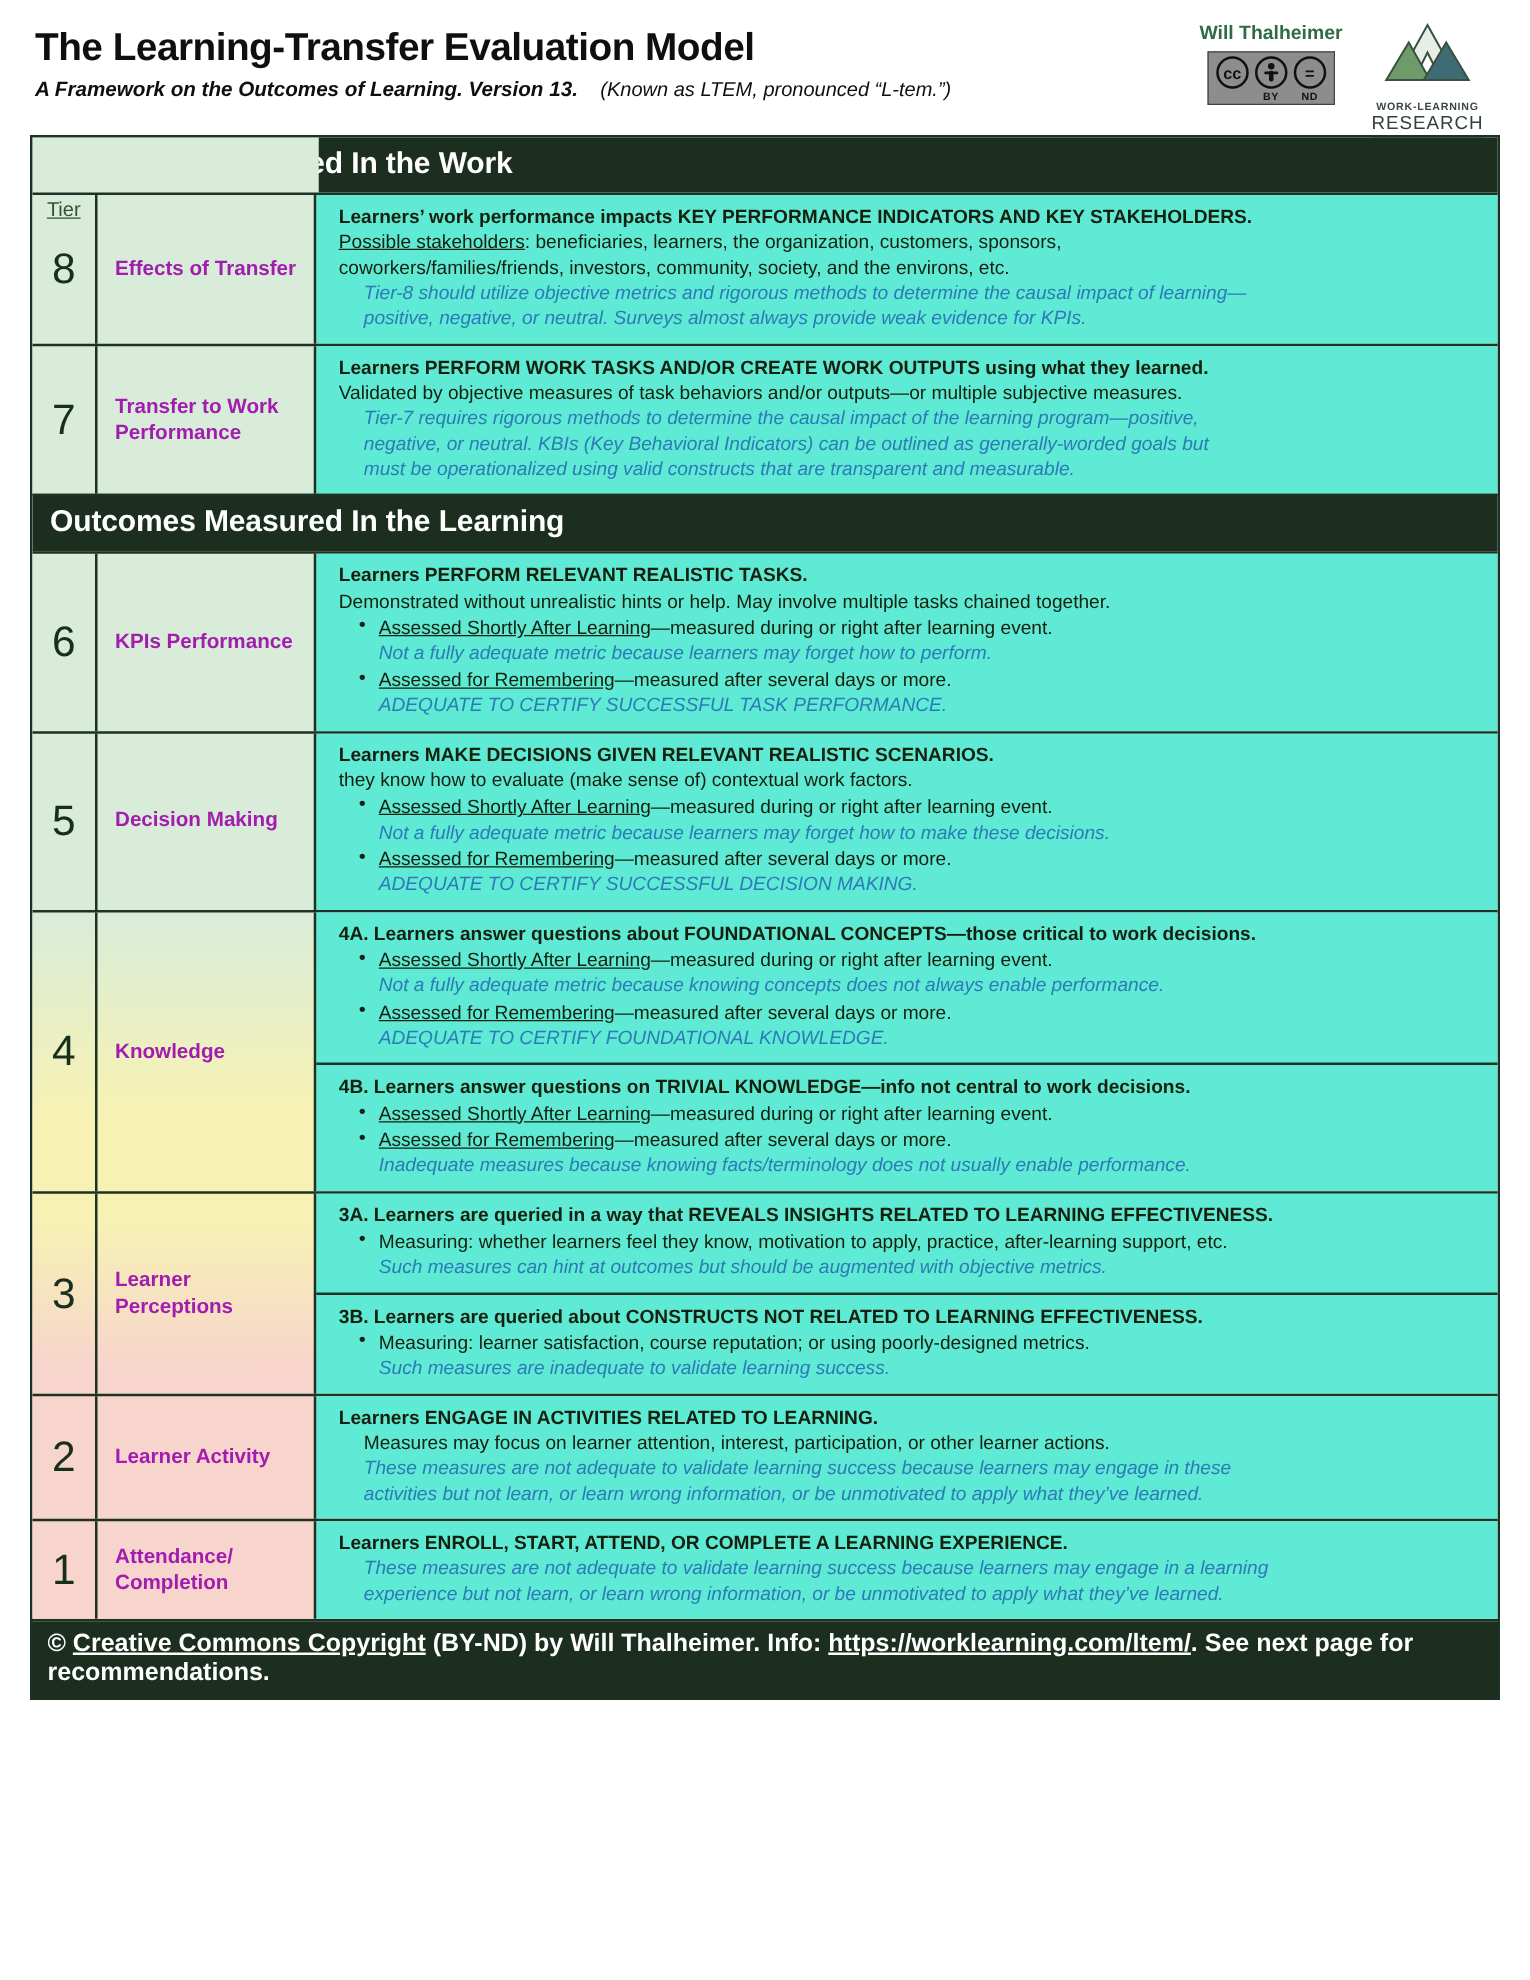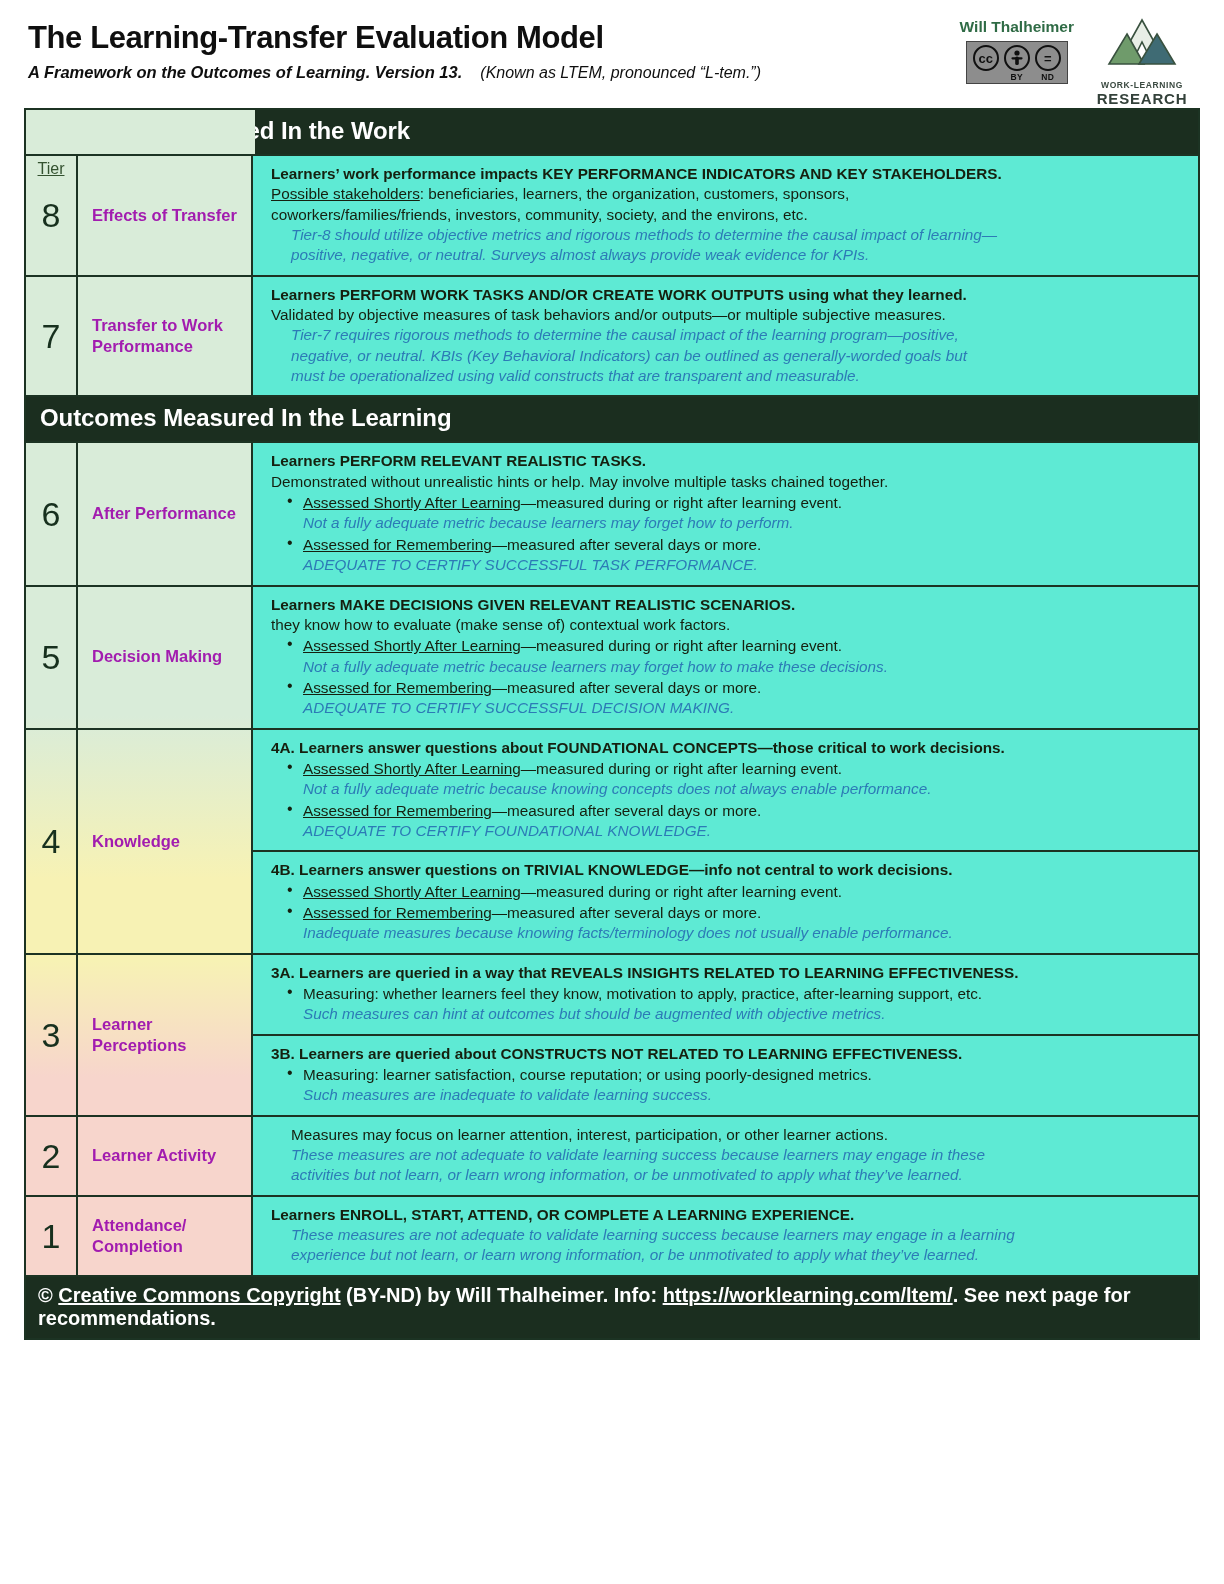--- a/index.html
+++ b/index.html
@@ -28,21 +28,21 @@
               display: flex; gap: 5px; align-items: flex-start; }
   .cc-circle { width: 26px; height: 26px; border-radius: 50%; border: 2.5px solid #101010;
                background: #8d8d8d; display: flex; align-items: center; justify-content: center;
                font-size: 13px; font-weight: bold; color: #101010; line-height: 1; }
   .cc-col { display: flex; flex-direction: column; align-items: center; }
   .cc-lbl { font-size: 8.5px; font-weight: bold; color: #111; margin-top: 1px; letter-spacing: .5px; }
   .cc-spacer { height: 11px; }
 
   .wl-logo { display: flex; flex-direction: column; align-items: center; width: 100px; }
   .wl-name1 { font-size: 8.5px; font-weight: bold; letter-spacing: .6px; color: #3b4a41; margin-top: 2px; }
-  .wl-name2 { font-size: 15px; font-weight: bold; letter-spacing: .8px; color: #33413a;
+  .wl-name2 { font-size: 15px; font-weight: normal; letter-spacing: .8px; color: #33413a;
               border-bottom: 2px solid #5c8c6b; padding-bottom: 1px; }
 
   
   .table { border: 2px solid #1c3323; position: relative; }
   .band { background: #1b2e1f; color: #ffffff; font-size: 24px; font-weight: bold;
           padding: 7px 14px 9px 14px; letter-spacing: -0.1px; }
 
   .row { display: flex; border-top: 2px solid #1c3323; position: relative; }
   .row:first-child { border-top: none; }
 
@@ -174,21 +174,21 @@
       </div>
     </div>
 
     <div class="band" style="border-top:2px solid #1c3323;position:relative;z-index:2;">Outcomes Measured In the Learning</div>
 
     <div class="row">
       <div class="c-tier">
         <span class="tier-num">6</span>
       </div>
       <div class="c-label">
-        <span class="lbl">After Performance</span>
+        <span class="lbl">KPIs Performance</span>
       </div>
       <div class="c-body">
         <div class="sub">
           <p class="head">Learners PERFORM RELEVANT REALISTIC TASKS.</p>
           <p>Demonstrated without unrealistic hints or help. May involve multiple tasks chained together.</p>
           <ul>
             <li>
               <p><span class="u">Assessed Shortly After Learning</span><span>—measured during or right after learning event.</span></p>
               <p class="note">Not a fully adequate metric because learners may forget how to perform.</p>
             </li>
@@ -293,20 +293,21 @@
 
     <div class="row">
       <div class="c-tier">
         <span class="tier-num">2</span>
       </div>
       <div class="c-label">
         <span class="lbl">Learner Activity</span>
       </div>
       <div class="c-body">
         <div class="sub">
+          <p class="head">Learners ENGAGE IN ACTIVITIES RELATED TO LEARNING.</p>
           <p class="ind">Measures may focus on learner attention, interest, participation, or other learner actions.</p>
           <p class="note-ind">These measures are not adequate to validate learning success because learners may engage in these</p>
           <p class="note-ind">activities but not learn, or learn wrong information, or be unmotivated to apply what they’ve learned.</p>
         </div>
       </div>
     </div>
 
     <div class="row">
       <div class="c-tier">
         <span class="tier-num">1</span>

